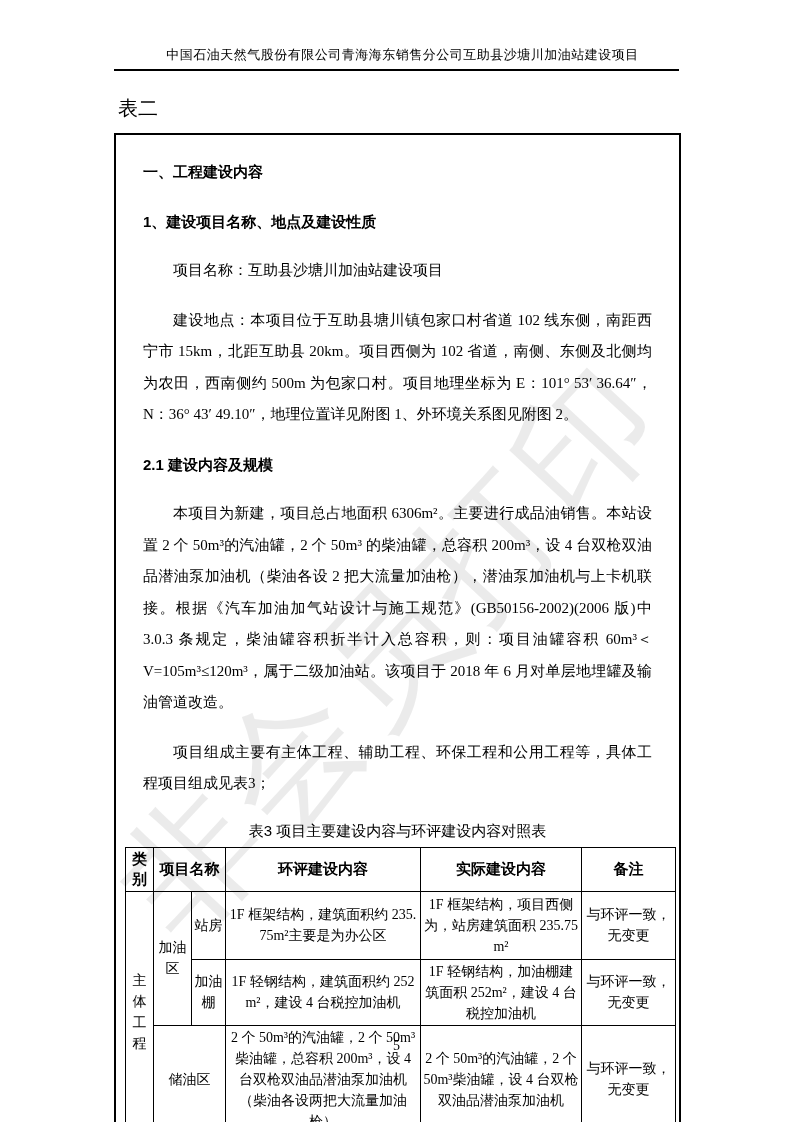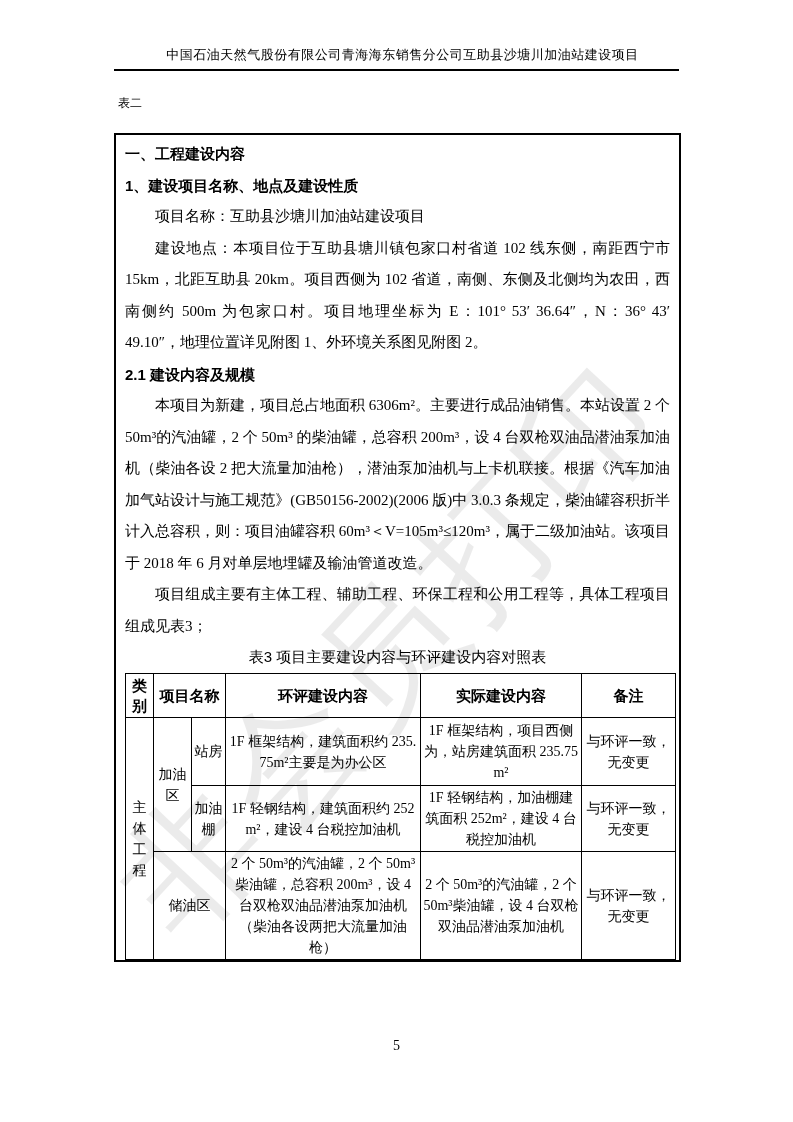--- a/index.html
+++ b/index.html
@@ -8,33 +8,33 @@
     font-family:"Liberation Serif","DejaVu Serif",serif;overflow:hidden;
   }
   .header-title{
     position:absolute;top:46px;left:0;width:100%;text-align:center;
     font-size:13px;letter-spacing:.5px;padding-left:6px;
   }
   .header-rule{
     position:absolute;top:69px;left:114px;width:565px;height:0;
     border-top:2px solid #000;
   }
-  .table-label{position:absolute;top:95px;left:118px;font-size:12px;}
+  .table-label{position:absolute;top:95px;left:118px;font-size:20px;}
   .watermark{
     position:absolute;left:392px;top:650px;z-index:0;
     transform:translate(-50%,-50%) rotate(-47deg);
     font-size:136px;letter-spacing:8px;white-space:nowrap;
     color:rgba(0,0,0,0.08);font-family:"Liberation Sans",sans-serif;
     pointer-events:none;
   }
   .content-box{
     position:absolute;top:133px;left:114px;width:567px;box-sizing:border-box;
     border:2px solid #000;padding:3px 9px 0 9px;z-index:1;
   }
-  .content-box p{margin:0;font-size:15px;line-height:31.5px;text-align:justify;}
+  .content-box p{margin:18px;font-size:15px;line-height:31.5px;text-align:justify;}
   .heading{
     margin:0;font-size:15px;line-height:31.5px;font-weight:bold;
     font-family:"Liberation Sans","DejaVu Sans",sans-serif;text-align:left;
   }
   .indent{text-indent:2em;}
   .tbl-caption{
     text-align:center;font-weight:normal;font-size:15px;line-height:26px;
     margin:2px 0 3px 0;font-family:"Liberation Sans","DejaVu Sans",sans-serif;
   }
   table.cmp{

